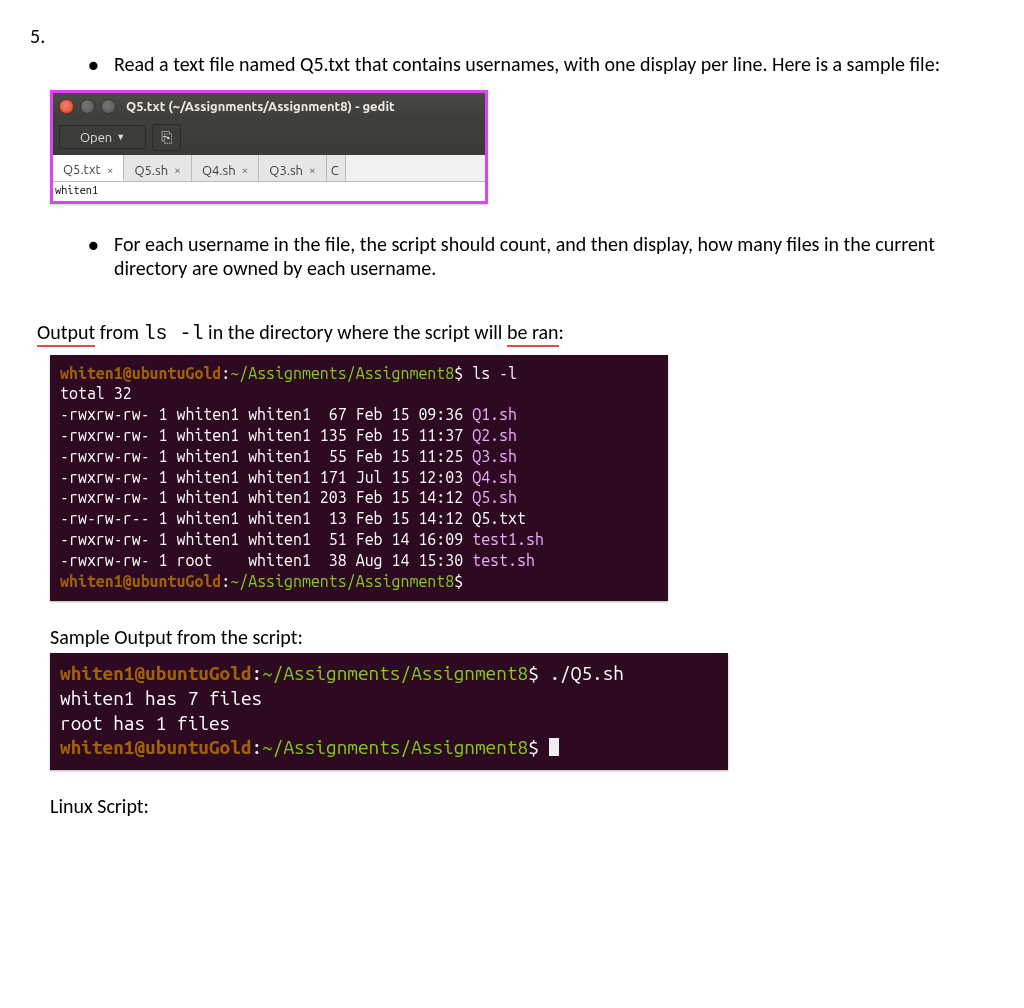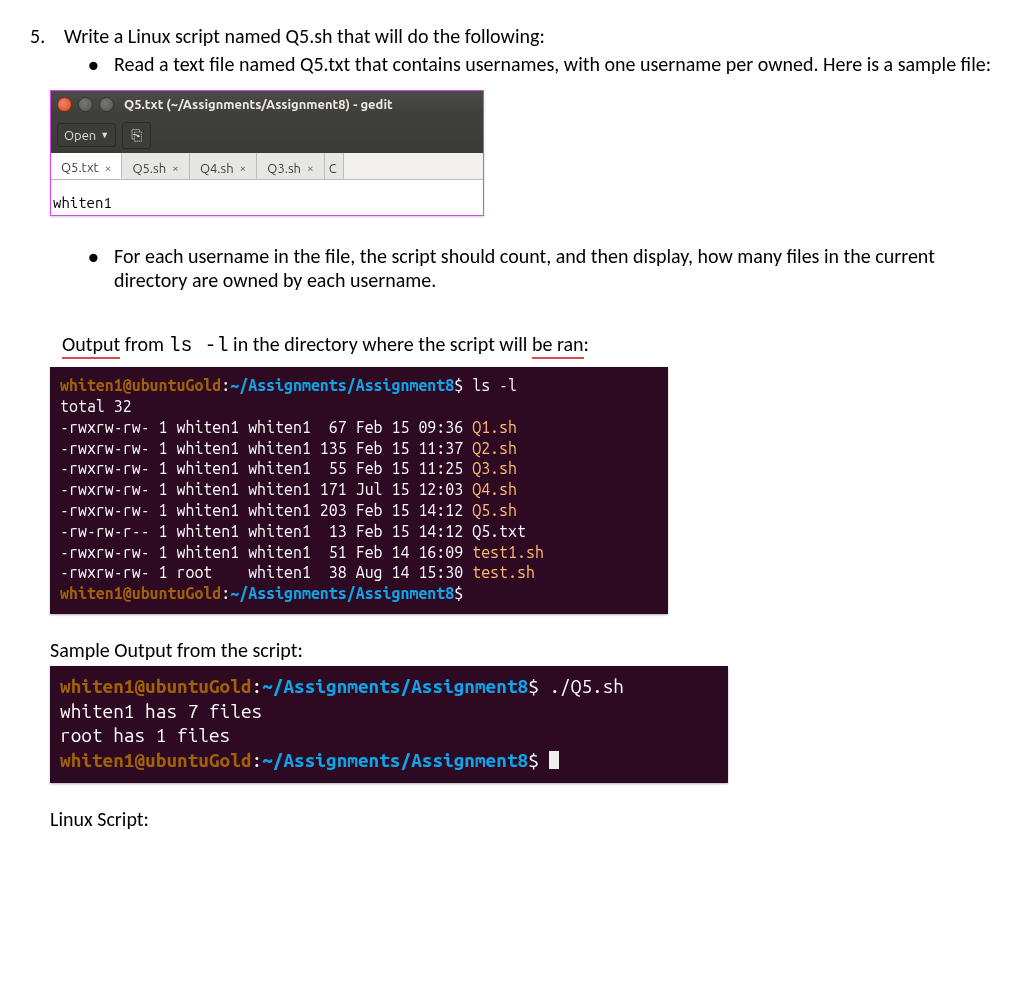--- a/index.html
+++ b/index.html
@@ -26,27 +26,27 @@
     align-items: baseline;
     margin-left: 58px;
     margin-bottom: 4px;
   }
   .bullet-dot {
     width: 26px;
     flex-shrink: 0;
     font-size: 18px;
   }
   .indent-block {
-    margin-left: 32px;
+    margin-left: 7px;
   }
   
   .gedit {
     width: 432px;
     margin: 14px 0 0 20px;
-    border: 1px solid #d946ef;
+    border: 3px solid #d946ef;
     box-shadow: 0 1px 2px rgba(0,0,0,0.2);
   }
   .gedit-titlebar {
     background: linear-gradient(#4a4a46, #3d3d39);
     color: #efebe1;
     display: flex;
     align-items: center;
     height: 26px;
     padding: 0 6px;
     font-family: Ubuntu, Arial, sans-serif;
@@ -68,21 +68,21 @@
     height: 36px;
     padding: 0 6px;
     gap: 6px;
   }
   .gedit-btn {
     background: #3c3c38;
     border: 1px solid #2a2a26;
     color: #ddd;
     font-family: Ubuntu, Arial, sans-serif;
     font-size: 13px;
-    padding: 4px 6px;
+    padding: 4px 20px;
     border-radius: 3px;
     display: flex;
     align-items: center;
     gap: 4px;
   }
   .gedit-btn .arrow { font-size: 9px; }
   .gedit-btn.icon {
     padding: 4px 8px;
     font-size: 14px;
   }
@@ -105,45 +105,44 @@
   }
   .gedit-tab.active {
     background: #fff;
     border-bottom: 1px solid #fff;
   }
   .gedit-tab .x { color: #666; font-size: 12px;}
   .gedit-tab.partial { width: 14px; padding: 3px 0 0 4px; }
   .gedit-content {
     background: #fff;
     font-family: "Ubuntu Mono", Consolas, monospace;
-    font-size: 15px;
+    font-size: 11px;
     color: #000;
     padding: 2px 2px 4px 2px;
     line-height: 1.15;
     border-top: none;
-    margin-top: 12px;
   }
   
   .term {
     background: #2d0922;
     font-family: "Ubuntu Mono", Menlo, Consolas, monospace;
     font-size: 16px;
     line-height: 1.3;
     color: #ffffff;
     white-space: pre;
     padding: 8px 8px 10px 10px;
     margin-left: 20px;
     box-shadow: 0 1px 2px rgba(0,0,0,0.3);
   }
   .term1 { width: 600px; margin-top: 10px; }
   .term2 { width: 660px; font-size: 19px; }
   .t-green { color: #a16207; font-weight: bold; }
-  .t-blue  { color: #0ea5e9; font-weight: bold; }
+  .t-blue  { color: #84cc16; font-weight: normal; }
   .t-white { color: #ffffff; }
-  .t-lgreen { color: #fdba74; }
+  .t-lgreen { color: #f0abfc; }
   .underline-red {
     border-bottom: 2px solid #d84c4c;
     padding-bottom: 1px;
   }
   .section-label {
     margin: 24px 0 4px 20px;
   }
   .mono { font-family: Menlo, Consolas, "Courier New", monospace; }
   .cursor {
     display: inline-block;
@@ -151,25 +150,24 @@
     height: 18px;
     background: #eee;
     vertical-align: -2px;
   }
 </style>
 </head>
 <body>
 
 <div class="question-line">
   <span class="question-num">5.</span>
-  <span>Write a Linux script named Q5.sh that will do the following:</span>
 </div>
 <div class="bullet-row">
   <span class="bullet-dot">●</span>
-  <span>Read a text file named Q5.txt that contains usernames, with one username per owned. Here is a sample file:</span>
+  <span>Read a text file named Q5.txt that contains usernames, with one display per line. Here is a sample file:</span>
 </div>
 
 <div class="gedit">
   <div class="gedit-titlebar">
     <div class="gedit-traffic">
       <span class="dot close"></span>
       <span class="dot min"></span>
       <span class="dot max"></span>
     </div>
     <span>Q5.txt (~/Assignments/Assignment8) - gedit</span>

